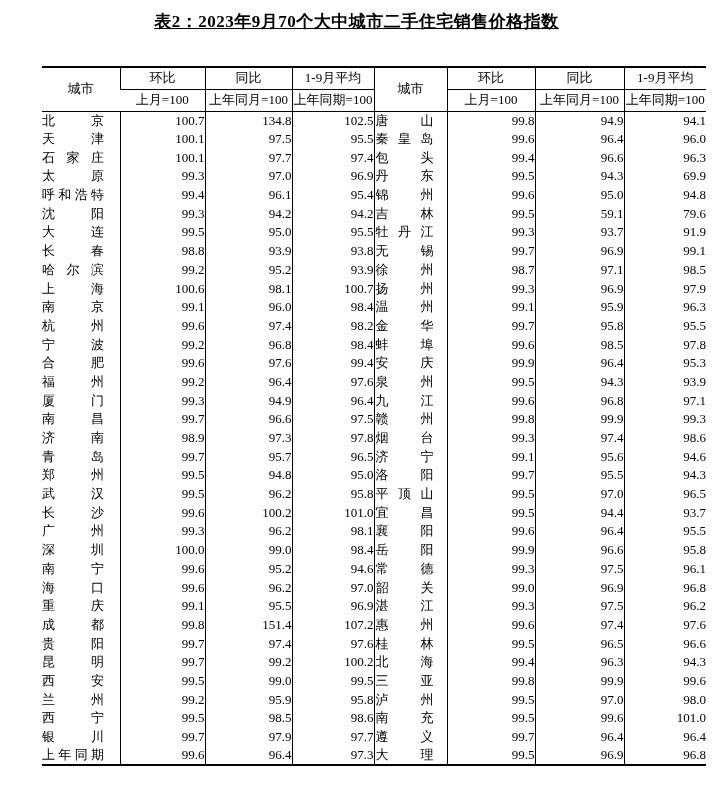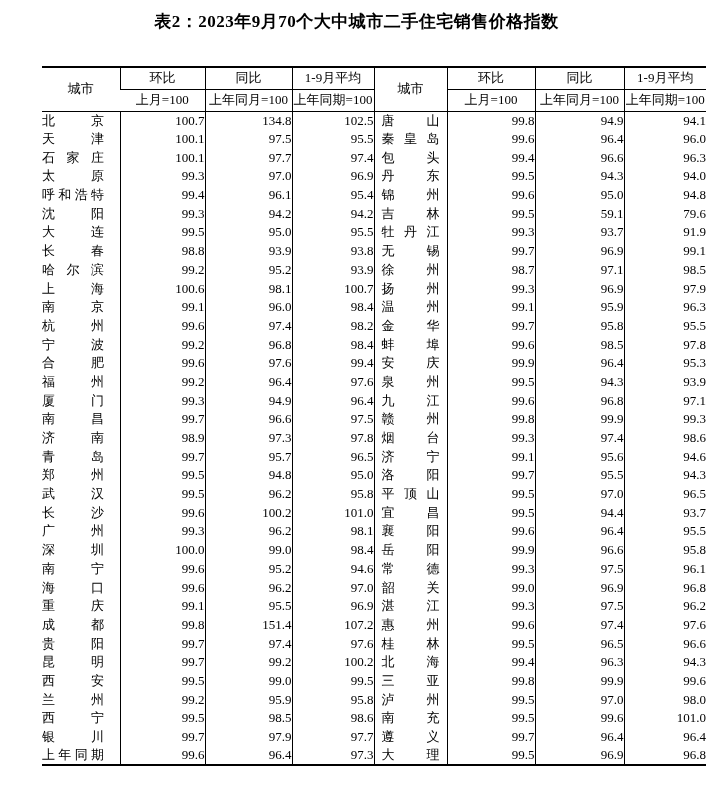--- a/index.html
+++ b/index.html
@@ -16,20 +16,21 @@
     color: #000000;
     overflow: hidden;
   }
   .title {
     margin: 0;
     padding-top: 10px;
     text-align: center;
     font-size: 17px;
     font-weight: bold;
     letter-spacing: 0.5px;
+    text-decoration: underline;
   }
   table.idx {
     position: absolute;
     left: 42px;
     top: 66px;
     width: 664px;
     border-collapse: collapse;
     table-layout: fixed;
     border-top: 2px solid #000;
     border-bottom: 2px solid #000;
@@ -51,21 +52,21 @@
     white-space: nowrap;
     overflow: hidden;
   }
   table.idx th:first-child, table.idx td:first-child { border-left: none; }
   table.idx thead th { border-bottom: 1px solid #000; text-align: center; }
   table.idx thead tr { height: 22px; }
   table.idx tbody tr { height: 18.7px; }
 
   td.num { text-align: right; padding-right: 12px; }
   td.city { text-align: left; padding-left: 10px; }
-  td.city.r { padding-left: 7px; font-family: Liberation Serif, serif; }
+  td.city.r { padding-left: 1px; font-family: Liberation Serif, serif; }
   .cjust {
     display: inline-block;
     width: 62px;
     text-align: justify;
     text-align-last: justify;
     -moz-text-align-last: justify;
   }
   td.city.r .cjust { width: 58px; }
 </style>
 </head>
@@ -137,21 +138,21 @@
           <td class="num">96.3</td>
         </tr>
         <tr>
           <td class="city"><span class="cjust">太原</span></td>
           <td class="num">99.3</td>
           <td class="num">97.0</td>
           <td class="num">96.9</td>
           <td class="city r"><span class="cjust">丹东</span></td>
           <td class="num">99.5</td>
           <td class="num">94.3</td>
-          <td class="num">94.0</td>
+          <td class="num">69.9</td>
         </tr>
         <tr>
           <td class="city"><span class="cjust">呼和浩特</span></td>
           <td class="num">99.4</td>
           <td class="num">96.1</td>
           <td class="num">95.4</td>
           <td class="city r"><span class="cjust">锦州</span></td>
           <td class="num">99.6</td>
           <td class="num">95.0</td>
           <td class="num">94.8</td>

